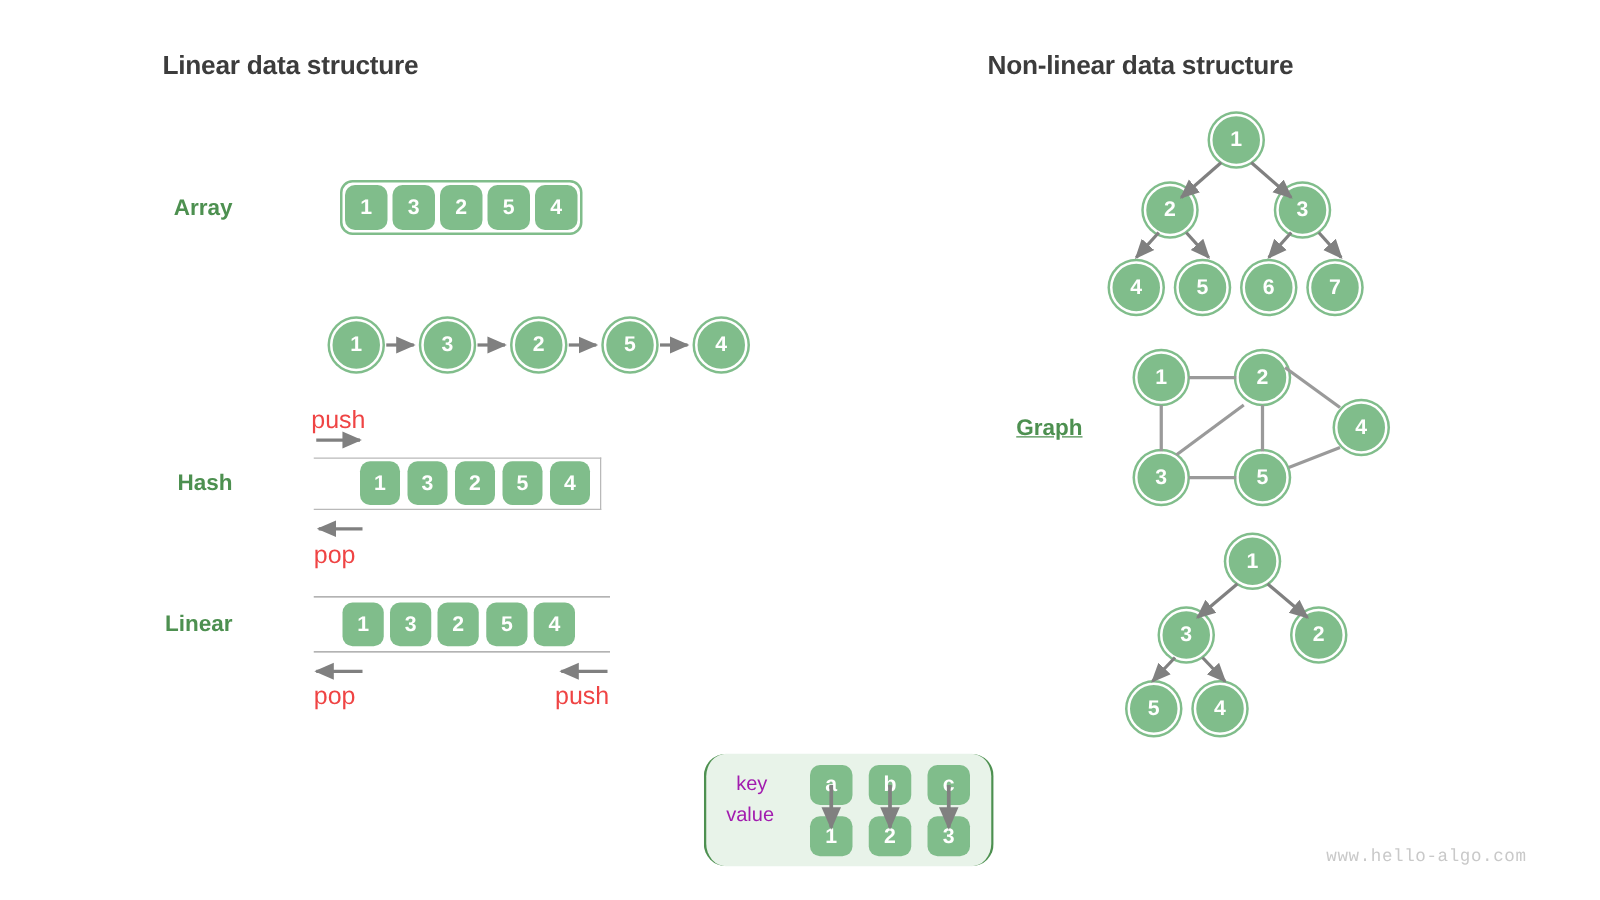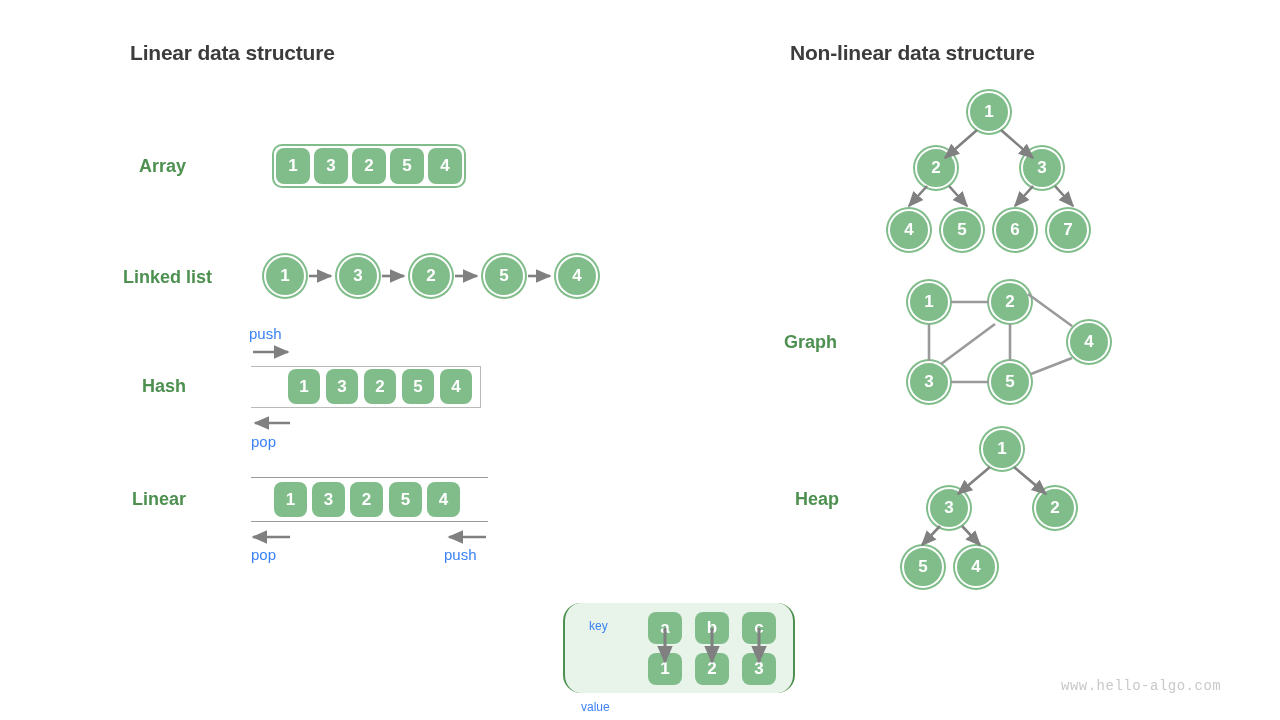--- a/index.html
+++ b/index.html
@@ -67,22 +67,22 @@
     position:absolute;
     border-top:1.5px solid #9a9a9a;
     border-bottom:1.5px solid #9a9a9a;
     box-sizing:border-box;
     background:transparent;
   }
 
   
   .op-label{
     position:absolute;
-    font-size:15px;
-    color:#3b82f6;
+    font-size:20px;
+    color:#ef4444;
     white-space:nowrap;
   }
 
   
   .node{
     position:absolute;
     width:42px;height:42px;
     border-radius:50%;
     background:#80bd8b;
     border:2px solid #ffffff;
@@ -98,22 +98,22 @@
   .hash-panel{
     position:absolute;
     background:#e8f3e9;
     border:2px solid #4d9050;
     border-top:none;border-bottom:none;
     border-radius:18px;
     box-sizing:border-box;
   }
   .hash-rowlabel{
     position:absolute;
-    font-size:12px;
-    color:#3b82f6;
+    font-size:16px;
+    color:#a21caf;
     font-weight:normal;
     white-space:nowrap;
   }
 
   
   .watermark{
     position:absolute;
     font-family:"Liberation Mono", monospace;
     font-size:14px;
     color:#c9c9c9;
@@ -124,26 +124,24 @@
 </style>
 </head>
 <body>
 
 <div class="stage">
 
   <div class="section-title" style="left:130px;top:41px;">Linear data structure</div>
   <div class="section-title" style="left:790px;top:41px;">Non-linear data structure</div>
 
   <div class="row-label" style="left:30px;top:156px;width:156px;">Array</div>
-  <div class="row-label" style="left:30px;top:267px;width:182px;">Linked list</div>
   <div class="row-label" style="left:30px;top:376px;width:156px;">Hash</div>
   <div class="row-label" style="left:30px;top:489px;width:156px;">Linear</div>
 
-  <div class="row-label" style="left:646px;top:332px;width:191px;">Graph</div>
-  <div class="row-label" style="left:650px;top:489px;width:189px;">Heap</div>
+  <div class="row-label" style="left:675px;top:332px;width:191px;text-decoration:underline;">Graph</div>
 
   <div class="array-box" style="left:272px;top:144px;width:194px;height:44px;"></div>
   <div class="cell" style="left:276px;top:148px;width:34px;height:36px;">1</div>
   <div class="cell" style="left:314px;top:148px;width:34px;height:36px;">3</div>
   <div class="cell" style="left:352px;top:148px;width:34px;height:36px;">2</div>
   <div class="cell" style="left:390px;top:148px;width:34px;height:36px;">5</div>
   <div class="cell" style="left:428px;top:148px;width:34px;height:36px;">4</div>
 
   <div class="node" style="left:264px;top:255px;">1</div>
   <div class="node" style="left:337px;top:255px;">3</div>
@@ -164,21 +162,21 @@
   <div class="cell" style="left:274px;top:482px;width:33px;height:35px;">1</div>
   <div class="cell" style="left:312px;top:482px;width:33px;height:35px;">3</div>
   <div class="cell" style="left:350px;top:482px;width:33px;height:35px;">2</div>
   <div class="cell" style="left:389px;top:482px;width:33px;height:35px;">5</div>
   <div class="cell" style="left:427px;top:482px;width:33px;height:35px;">4</div>
   <div class="op-label" style="left:251px;top:546px;">pop</div>
   <div class="op-label" style="left:444px;top:546px;">push</div>
 
   <div class="hash-panel" style="left:563px;top:603px;width:232px;height:90px;"></div>
   <div class="hash-rowlabel" style="left:589px;top:619px;">key</div>
-  <div class="hash-rowlabel" style="left:581px;top:700px;">value</div>
+  <div class="hash-rowlabel" style="left:581px;top:644px;">value</div>
 
   <div class="cell" style="left:648px;top:612px;width:34px;height:32px;">a</div>
   <div class="cell" style="left:695px;top:612px;width:34px;height:32px;">b</div>
   <div class="cell" style="left:742px;top:612px;width:34px;height:32px;">c</div>
 
   <div class="cell" style="left:648px;top:653px;width:34px;height:32px;">1</div>
   <div class="cell" style="left:695px;top:653px;width:34px;height:32px;">2</div>
   <div class="cell" style="left:742px;top:653px;width:34px;height:32px;">3</div>
 
   <div class="node" style="left:968px;top:91px;">1</div>

